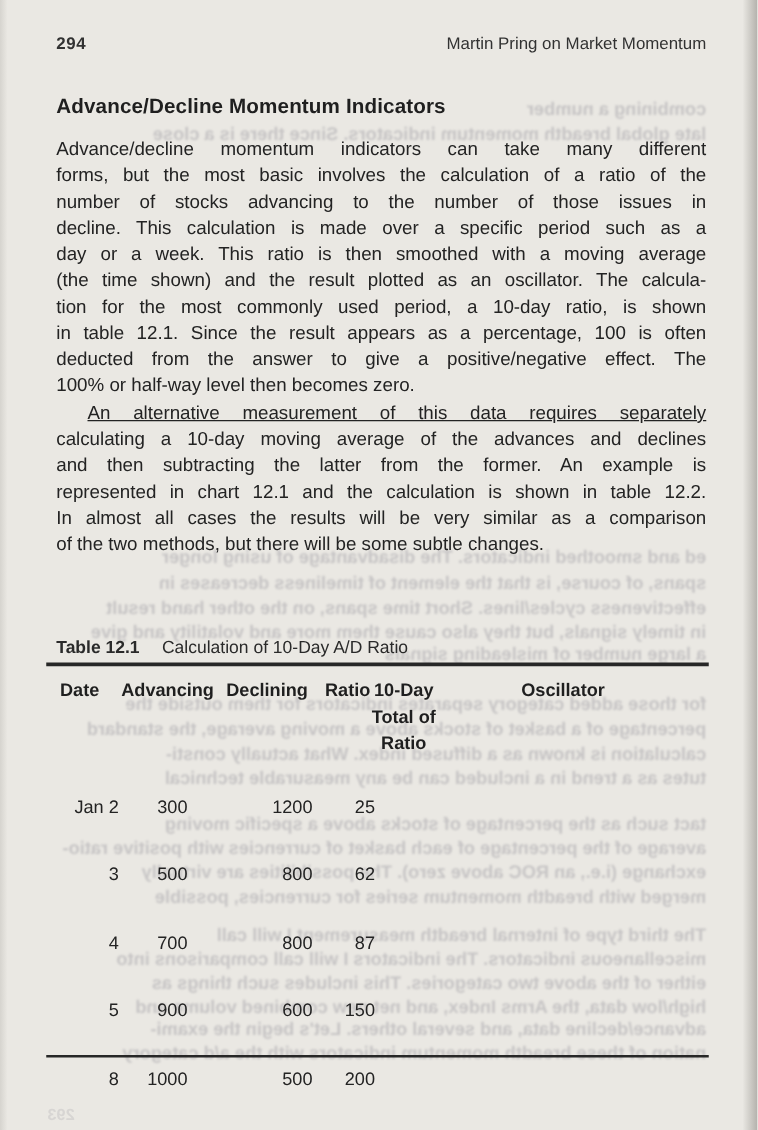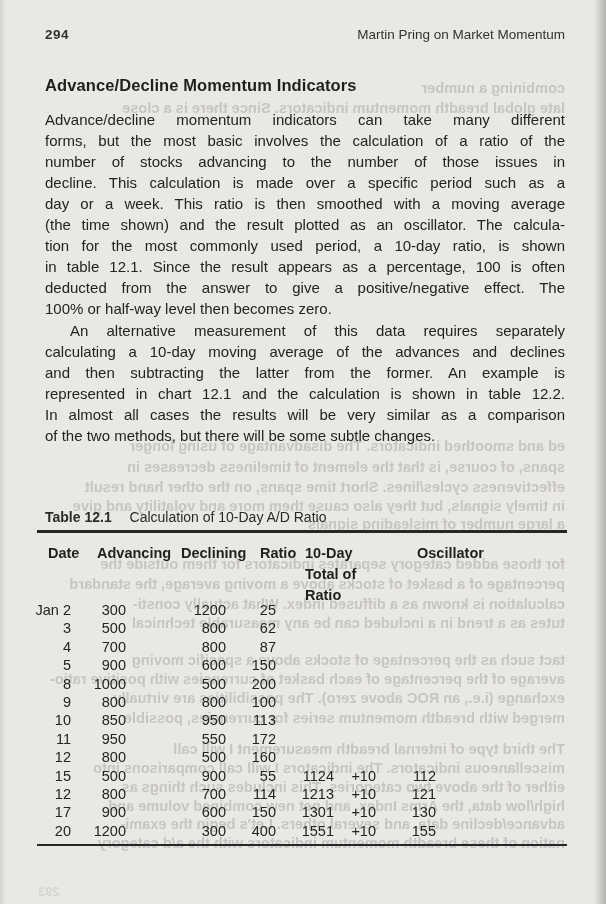--- a/index.html
+++ b/index.html
@@ -52,51 +52,51 @@
   }
 
   .para {
     position:absolute; left:45px; width:520px;
     font-size:15px; line-height:21px; color:#232323;
   }
   .para-1 { top:109px; }
   .para-2 { top:320px; }
   .line { text-align:justify; text-align-last:justify; white-space:normal; }
   .line.last { text-align-last:left; }
-  .line.indent { padding-left:25px; }
+  .line.indent { padding-left:25px;text-decoration:underline; }
 
   
   .table-caption {
     position:absolute; top:509px; left:45px;
     font-size:14px; color:#2a2a2a;
   }
   .table-caption .cap-label { font-weight:bold; }
   .table-caption .cap-text { margin-left:14px; }
 
   .rule { position:absolute; left:37px; width:530px; background:#272727; }
   .rule-top { top:530px; height:3px; }
   .rule-bottom { top:844px; height:2px; }
 
   .thead { position:absolute; top:543px; left:0; width:606px;
     font-size:14.5px; font-weight:bold; color:#1f1f1f; line-height:21px; }
   .th { position:absolute; white-space:nowrap; }
   .th-date       { left:48px; }
   .th-advancing  { left:97px; }
   .th-declining  { left:181px; }
   .th-ratio      { left:260px; }
-  .th-total      { left:305px; width:70px; }
+  .th-total      { left:288px; width:70px; text-align:center; }
   .th-oscillator { left:417px; }
 
   .tbody { position:absolute; top:601px; left:0; width:606px;
     font-size:14.5px; color:#232323; }
   .trow {
     display:grid;
     grid-template-columns:50px 55px 100px 50px 58px 42px 60px;
-    padding-left:21px;
-    height:18.4px; line-height:18.4px;
+    padding-left:45px;
+    height:18.4px; line-height:18.4px;margin-top:36px;
   }
   .cell { text-align:right; white-space:nowrap; }
 
   
   .edge-right {
     position:absolute; top:0; right:0; width:12px; height:100%;
     background:linear-gradient(to right, rgba(90,88,82,0), rgba(90,88,82,.38));
     z-index:2;
   }
   .edge-left {

